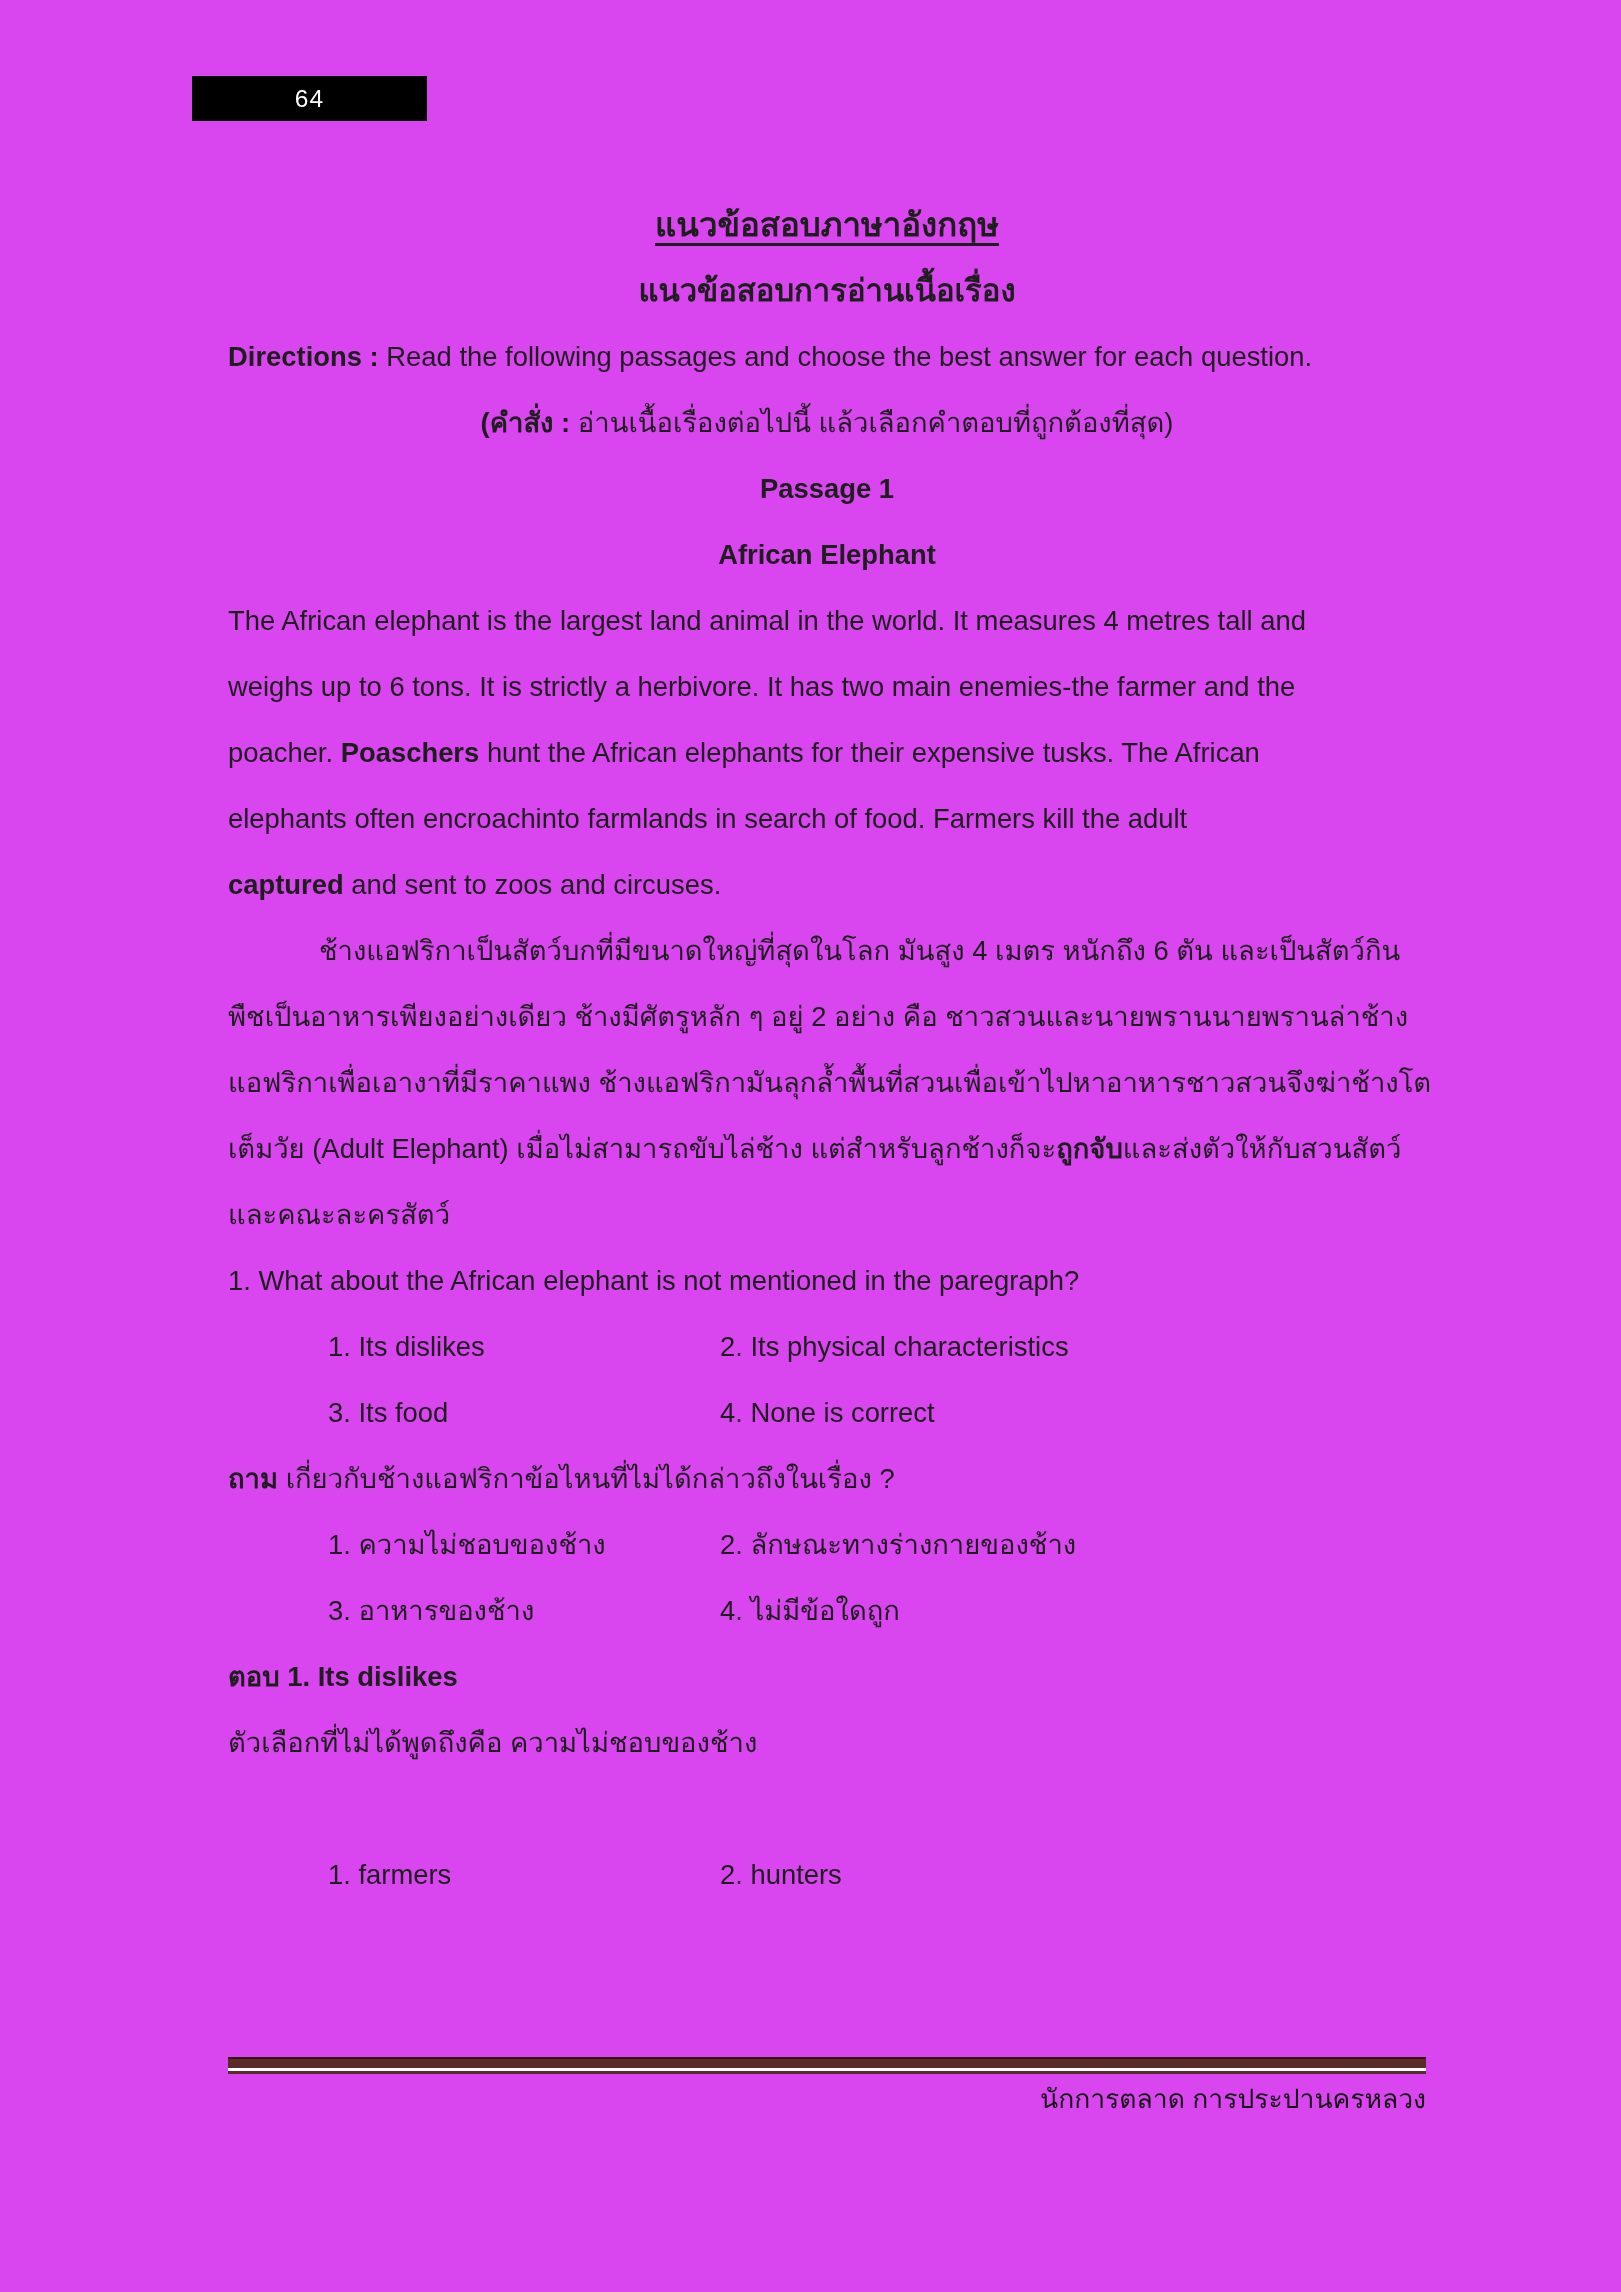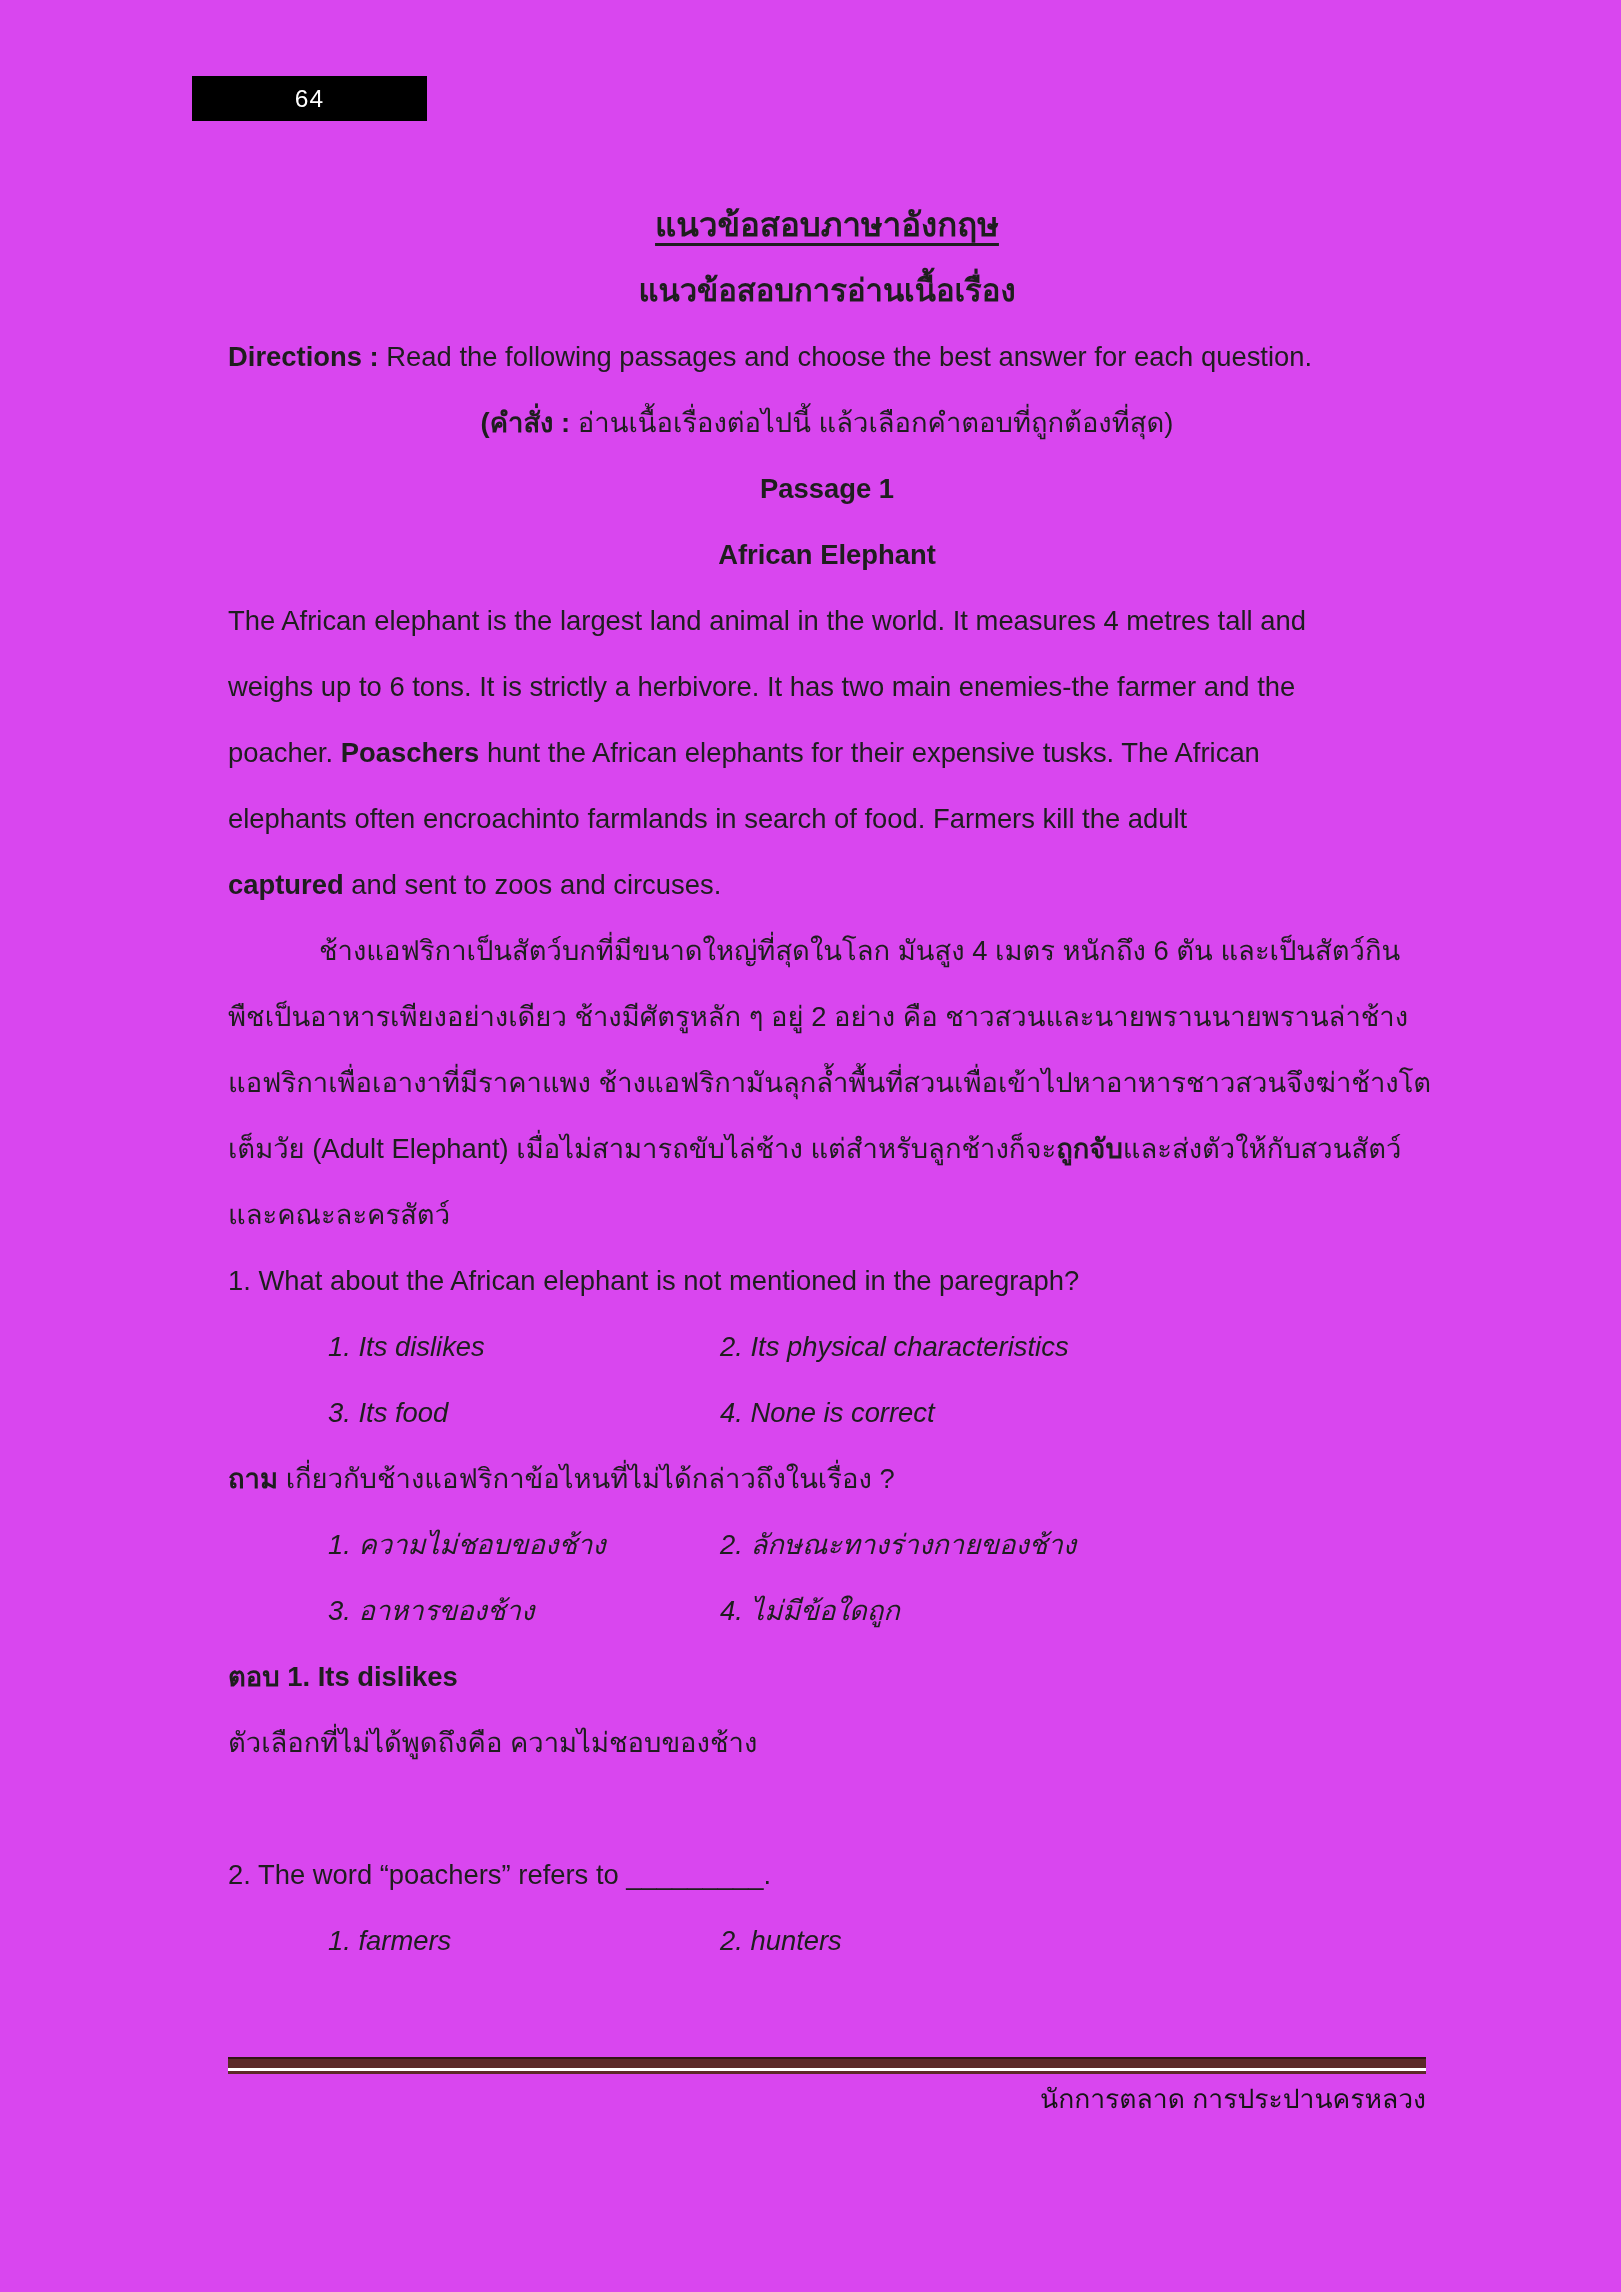--- a/index.html
+++ b/index.html
@@ -52,21 +52,20 @@
     text-decoration-thickness: 2.9px;
     text-underline-offset: 6.9px;
   }
   .doc-subtitle {
     font-size: 31px;
     font-weight: bold;
   }
   .choice-row {
     display: flex;
     padding-left: 100px;
-    font-style: italic;
   }
   .choice-cell { width: 392px; flex: 0 0 auto; }
   .choice-cell:last-child { width: auto; }
   .footer-rule {
     position: absolute;
     left: 228px;
     top: 2057px;
     width: 1198px;
   }
   .footer-rule .thick {
@@ -124,21 +123,20 @@
           <div class="choice-cell"><span>1. ความไม่ชอบของช้าง</span></div>
           <div class="choice-cell"><span>2. ลักษณะทางร่างกายของช้าง</span></div>
         </div>
         <div class="line choice-row">
           <div class="choice-cell"><span>3. อาหารของช้าง</span></div>
           <div class="choice-cell"><span>4. ไม่มีข้อใดถูก</span></div>
         </div>
         <div class="line"><span class="b">ตอบ 1. Its dislikes</span></div>
         <div class="line"><span>ตัวเลือกที่ไม่ได้พูดถึงคือ ความไม่ชอบของช้าง</span></div>
         <div class="line"></div>
-        <div class="line"><span>2. The word “poachers” refers to _________.</span></div>
         <div class="line choice-row">
           <div class="choice-cell"><span>1. farmers</span></div>
           <div class="choice-cell"><span>2. hunters</span></div>
         </div>
       </div>
   </div>
 
   <div class="footer-rule">
     <div class="thick"></div>
     <div class="gap"></div>

